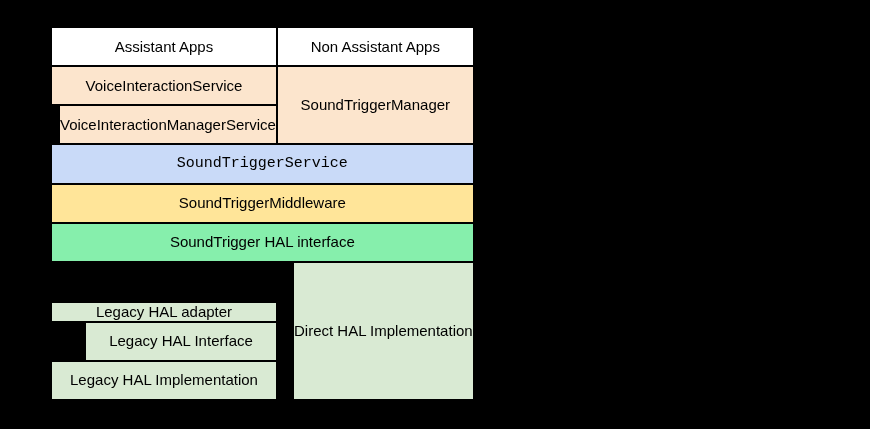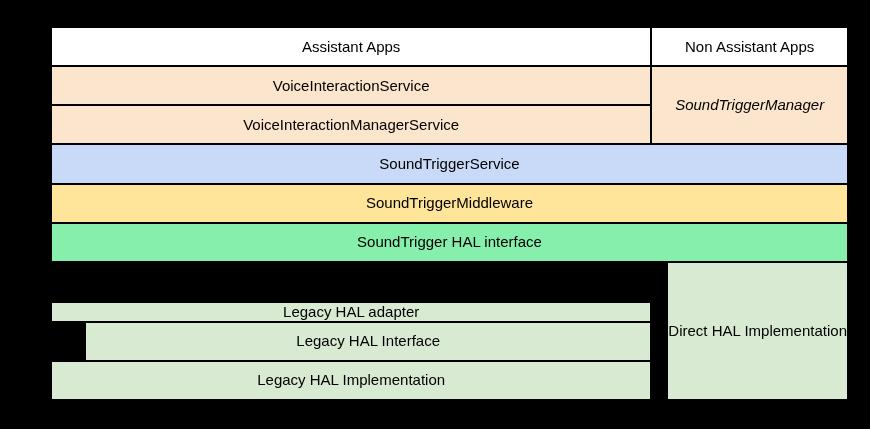--- a/index.html
+++ b/index.html
@@ -19,42 +19,42 @@
     height: 429px;
     background: #000000;
   }
   .stack-table {
     position: absolute;
     left: 50px;
     top: 26px;
     width: 799px;
     height: 375px;
     display: grid;
-    grid-template-columns: 1fr;
+    grid-template-columns: 1fr 1fr 1fr 1fr;
     grid-template-rows: repeat(9, 1fr);
     gap: 2px;
     padding: 2px;
     background: #000000; 
     box-sizing: border-box;
   }
   .cell {
     display: flex;
     align-items: center;
     justify-content: center;
     font-size: 15px;
     color: #000000;
     text-align: center;
     line-height: 1.2;
     white-space: nowrap;
   }
   
   .c-assistant        { grid-column: 1; grid-row: 1; }
   .c-non-assistant    { grid-column: 2; grid-row: 1; }
   .c-vis              { grid-column: 1; grid-row: 2; }
-  .c-stm-manager      { grid-column: 2; grid-row: 2 / span 2; font-style: italic; }
+  .c-stm-manager      { grid-column: 2; grid-row: 2 / span 2; }
   .c-vims             { grid-column: 1; grid-row: 3; }
   .c-sts              { grid-column: 1 / span 2; grid-row: 4; }
   .c-middleware       { grid-column: 1 / span 2; grid-row: 5; }
   .c-hal-interface    { grid-column: 1 / span 2; grid-row: 6; }
   .c-legacy-adapter   { grid-column: 1; grid-row: 7; margin-top: 40px; }
   .c-direct-impl      { grid-column: 2; grid-row: 7 / span 3; }
   .c-legacy-interface { grid-column: 1; grid-row: 8; }
   .c-legacy-impl      { grid-column: 1; grid-row: 9; }
 </style>
 </head>
@@ -64,23 +64,23 @@
   <div class="stack-table">
 
     <div class="cell c-assistant" style="background-color: rgb(255, 255, 255);">Assistant Apps</div>
 
     <div class="cell c-vis" style="background-color: rgb(252, 229, 205);">VoiceInteractionService</div>
 
     <div class="cell c-non-assistant" style="background-color: rgb(255, 255, 255);">Non Assistant Apps</div>
 
     <div class="cell c-stm-manager" style="background-color: rgb(252, 229, 205);">SoundTriggerManager</div>
 
-    <div class="cell c-vims" style="background-color: rgb(252, 229, 205);">VoiceInteractionManagerService</div>
+    <div class="cell c-vims" style="background-color: rgb(252, 229, 205); margin-left: 8px;">VoiceInteractionManagerService</div>
 
-    <div class="cell c-sts" style="background-color: rgb(201, 218, 248);">SoundTriggerService</div>
+    <div class="cell c-sts" style="background-color: rgb(201, 218, 248); font-family: Liberation Mono, monospace;">SoundTriggerService</div>
 
     <div class="cell c-middleware" style="background-color: rgb(255, 229, 153);">SoundTriggerMiddleware</div>
 
     <div class="cell c-hal-interface" style="background-color: #86efac;">SoundTrigger HAL interface</div>
 
     <div class="cell c-legacy-adapter" style="background-color: rgb(217, 234, 211);">Legacy HAL adapter</div>
 
     <div class="cell c-direct-impl" style="background-color: rgb(217, 234, 211); margin-left: 16px;">Direct HAL Implementation</div>
 
     <div class="cell c-legacy-interface" style="background-color: rgb(217, 234, 211); margin-left: 34px;">Legacy HAL Interface</div>

